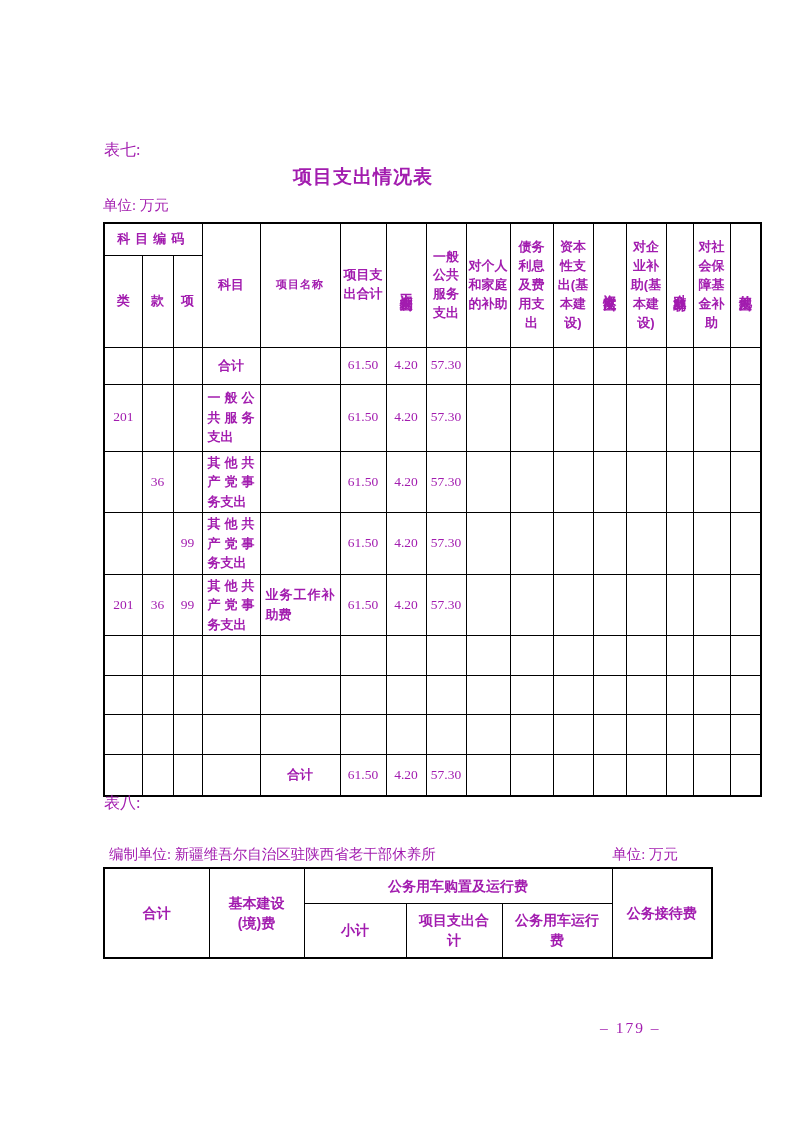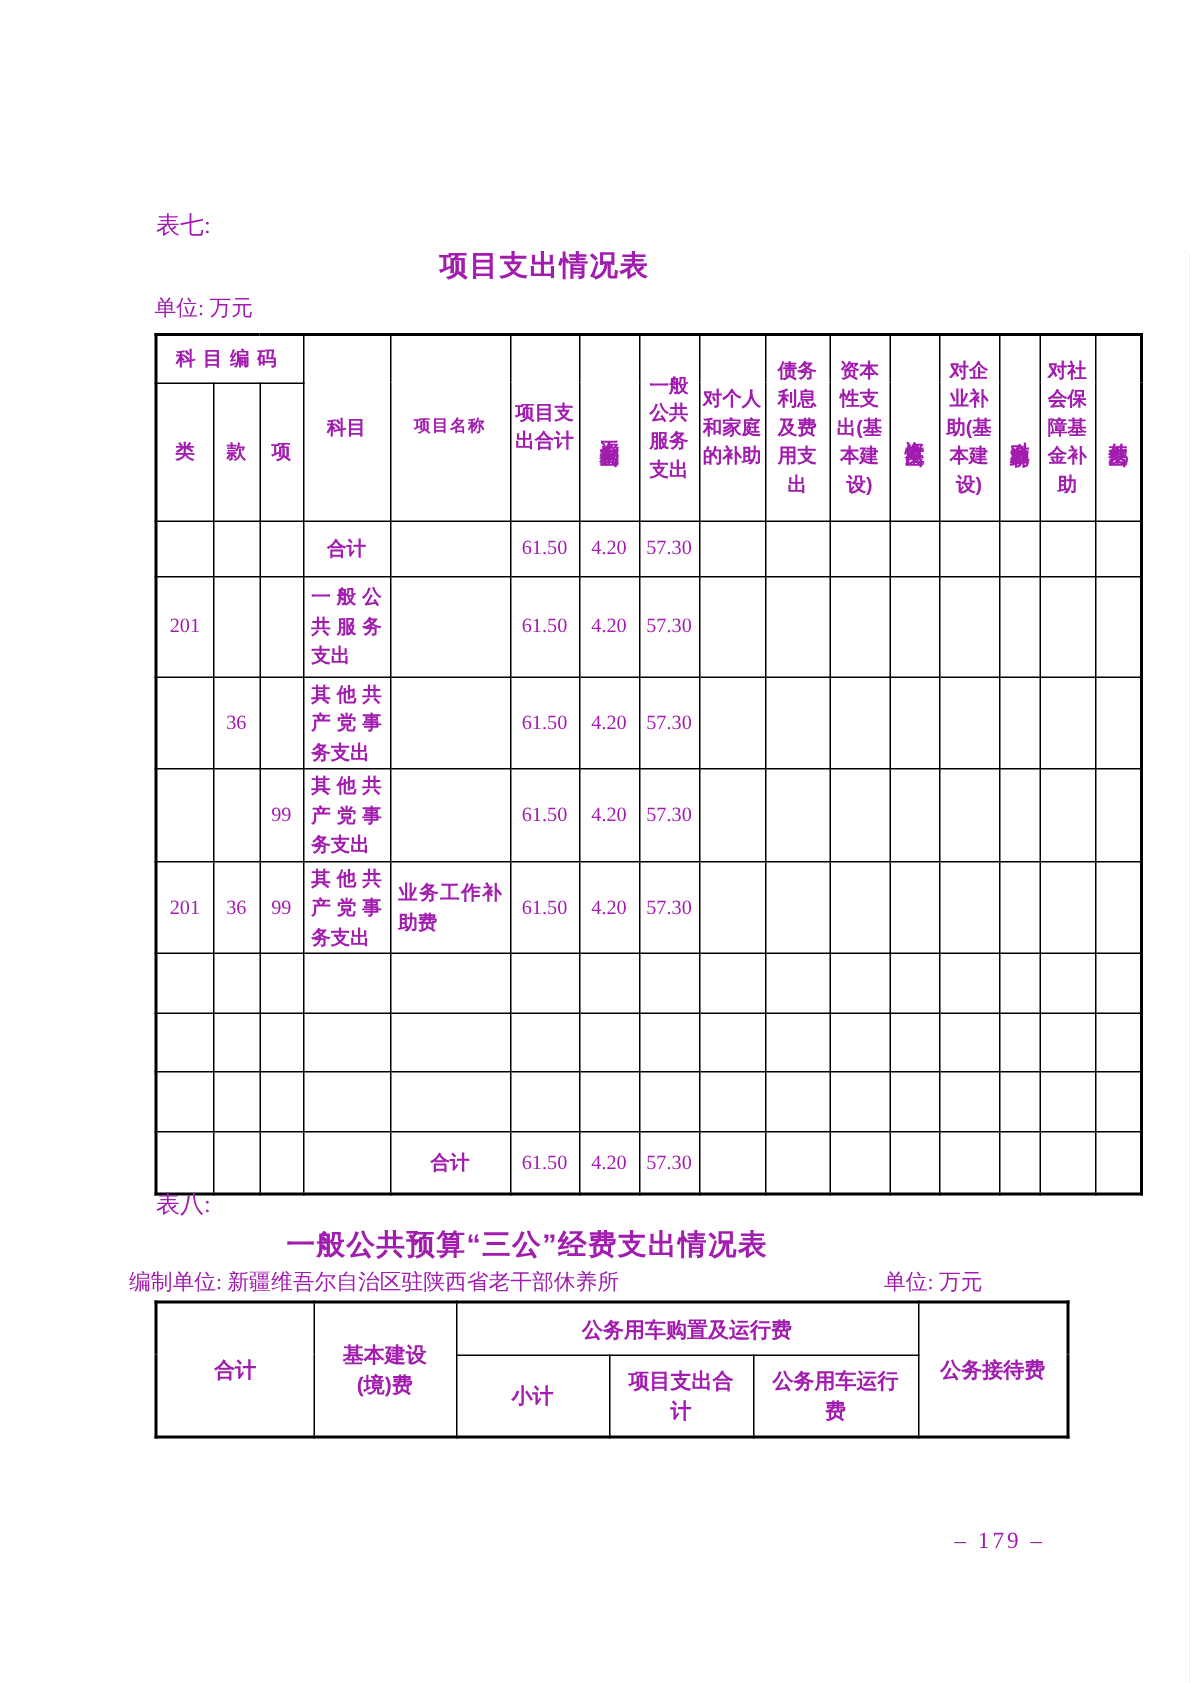--- a/index.html
+++ b/index.html
@@ -38,21 +38,21 @@
   #t7 tbody tr:nth-child(6){height:40px;}
   #t7 tbody tr:nth-child(7){height:39px;}
   #t7 tbody tr:nth-child(8){height:40px;}
   #t7 tbody tr:nth-child(9){height:41px;}
   
   #t8{left:103px;top:867px;width:608px;}
   #t8 th{font-size:14px;padding:2px 12px;}
   #t8 tr:nth-child(1){height:35px;}
   #t8 tr:nth-child(2){height:55px;}
   
-  .page-num{position:absolute;left:600px;top:1019px;width:133px;text-align:center;
+  .page-num{position:absolute;left:600px;top:1019px;width:133px;text-align:left;
             font-size:15.5px;letter-spacing:2px;}
 </style>
 </head>
 <body>
 
 <div class="page">
 
   <div class="tbl-label" style="top:140px">表七:</div>
   <div class="tbl-title" style="top:164px;width:520px">项目支出情况表</div>
   <div class="meta" style="left:103px;top:196px;width:627px">
@@ -261,22 +261,21 @@
           <td class="num"></td>
           <td class="num"></td>
           <td class="num"></td>
           <td class="num"></td>
           <td class="num"></td>
         </tr>
       </tbody>
   </table>
 
   <div class="tbl-label" style="top:793px">表八:</div>
-  <div class="tbl-title" style="top:817px;width:497px">一般公共预算“三公”经费支出情况表</div>
-  <div class="meta" style="left:86px;top:845px;width:569px">
+  <div class="meta" style="left:109px;top:845px;width:569px">
     <span><span>编制单位:</span> <span>新疆维吾尔自治区驻陕西省老干部休养所</span></span>
     <span>单位: 万元</span>
   </div>
 
   <table id="t8">
     <colgroup>
       <col style="width:105px">
         <col style="width:95px">
         <col style="width:102px">
       <col style="width:96px">

